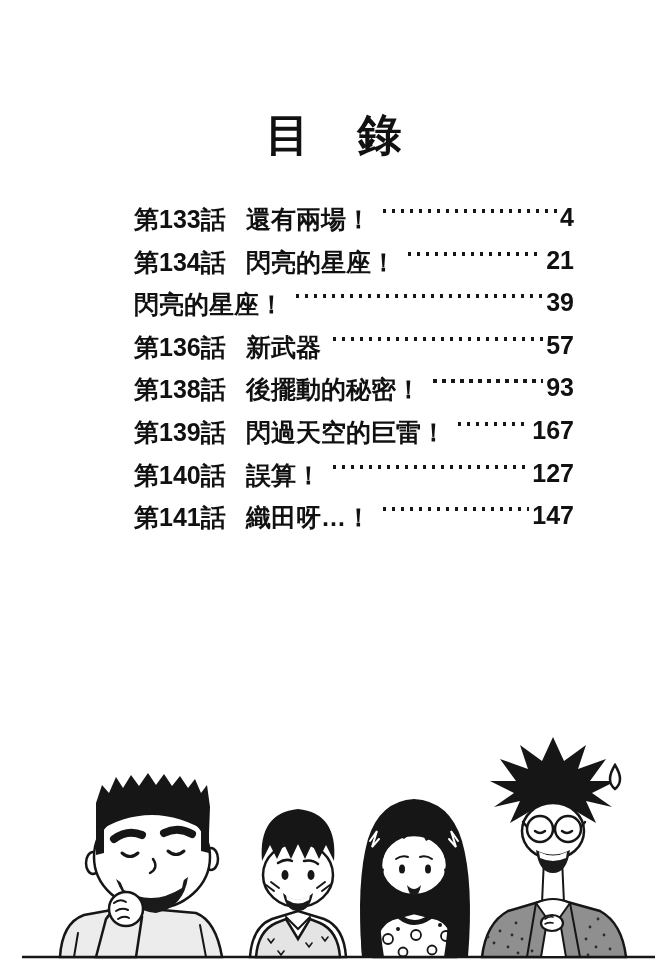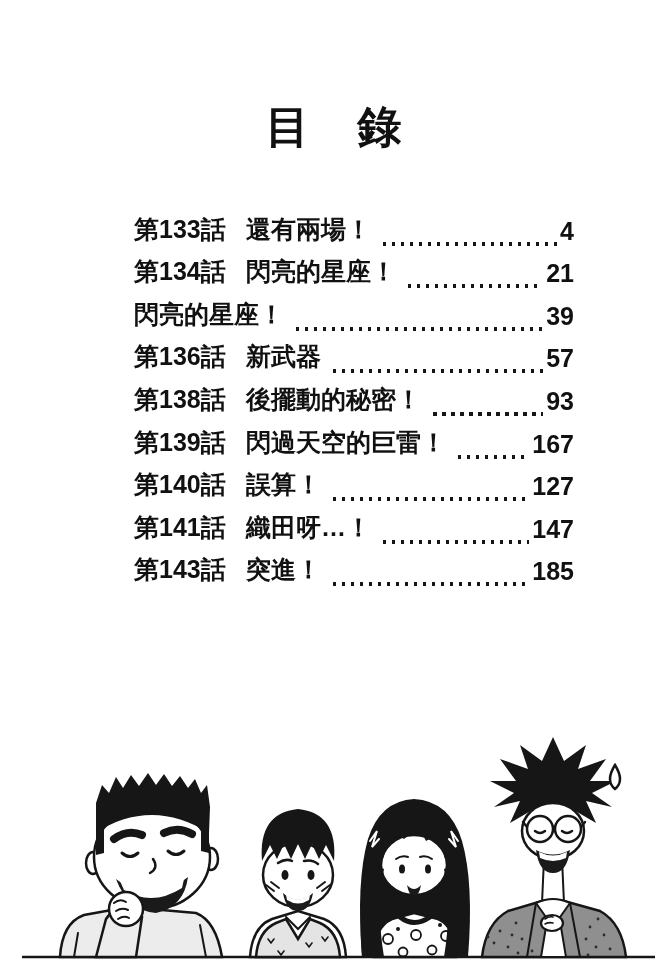--- a/index.html
+++ b/index.html
@@ -2,26 +2,26 @@
 <html><head>
 <meta charset="utf-8">
 <style>
   html,body { margin:0; padding:0; background:#d8d8d8; }
   .page {
     position:relative; width:669px; height:961px; margin:0 auto;
     background:#ffffff; overflow:hidden;
     font-family:"Liberation Sans","DejaVu Sans",sans-serif; color:#111;
   }
   .book-title {
-    position:absolute; top:98px; left:0; right:0;
+    position:absolute; top:106px; left:0; right:0;
     text-align:center; font-size:44px; font-weight:bold; letter-spacing:2px;
   }
   .toc { position:absolute; top:203px; left:134px; width:440px; }
   .toc-row {
-    display:flex; align-items:flex-end; height:42.6px;
+    display:flex; align-items:flex-start; height:42.6px;
     font-size:25px; font-weight:bold; white-space:nowrap;
   }
   .chap { flex:0 0 112px; }
   .ttl  { flex:0 0 auto; }
   .leader {
     flex:1 1 auto; height:4px; margin:6px 3px 0 12px; min-width:14px;
     background-image:repeating-linear-gradient(to right,#161616 0 3.5px,transparent 3.5px 9px);
   }
   .pg { flex:0 0 auto; text-align:right; }
   .illustration { position:absolute; left:0; bottom:0; width:669px; height:250px; }
@@ -73,26 +73,20 @@
       <span class="chap">第140話</span>
       <span class="ttl">誤算！</span>
       <span class="leader"></span>
       <span class="pg">127</span>
     </div>
     <div class="toc-row">
       <span class="chap">第141話</span>
       <span class="ttl">織田呀…！</span>
       <span class="leader"></span>
       <span class="pg">147</span>
-    </div>
-    <div class="toc-row">
-      <span class="chap">第143話</span>
-      <span class="ttl">突進！</span>
-      <span class="leader"></span>
-      <span class="pg">185</span>
     </div>
   </div>
 
   <div class="illustration">
     <svg width="669" height="250" viewBox="0 0 669 250">
       <line x1="22" y1="246" x2="655" y2="246" stroke="#161616" stroke-width="2.5"></line>
 
       <g stroke-linecap="round">
         <path d="M60,246 Q62,212 84,204 L128,196 L196,202 Q216,210 222,246 Z" fill="#ececec" stroke="#161616" stroke-width="2.5"></path>
         <path d="M96,246 L106,208 Q112,198 124,200 L142,206 L136,246 Z" fill="#ececec" stroke="#161616" stroke-width="2.5"></path>

